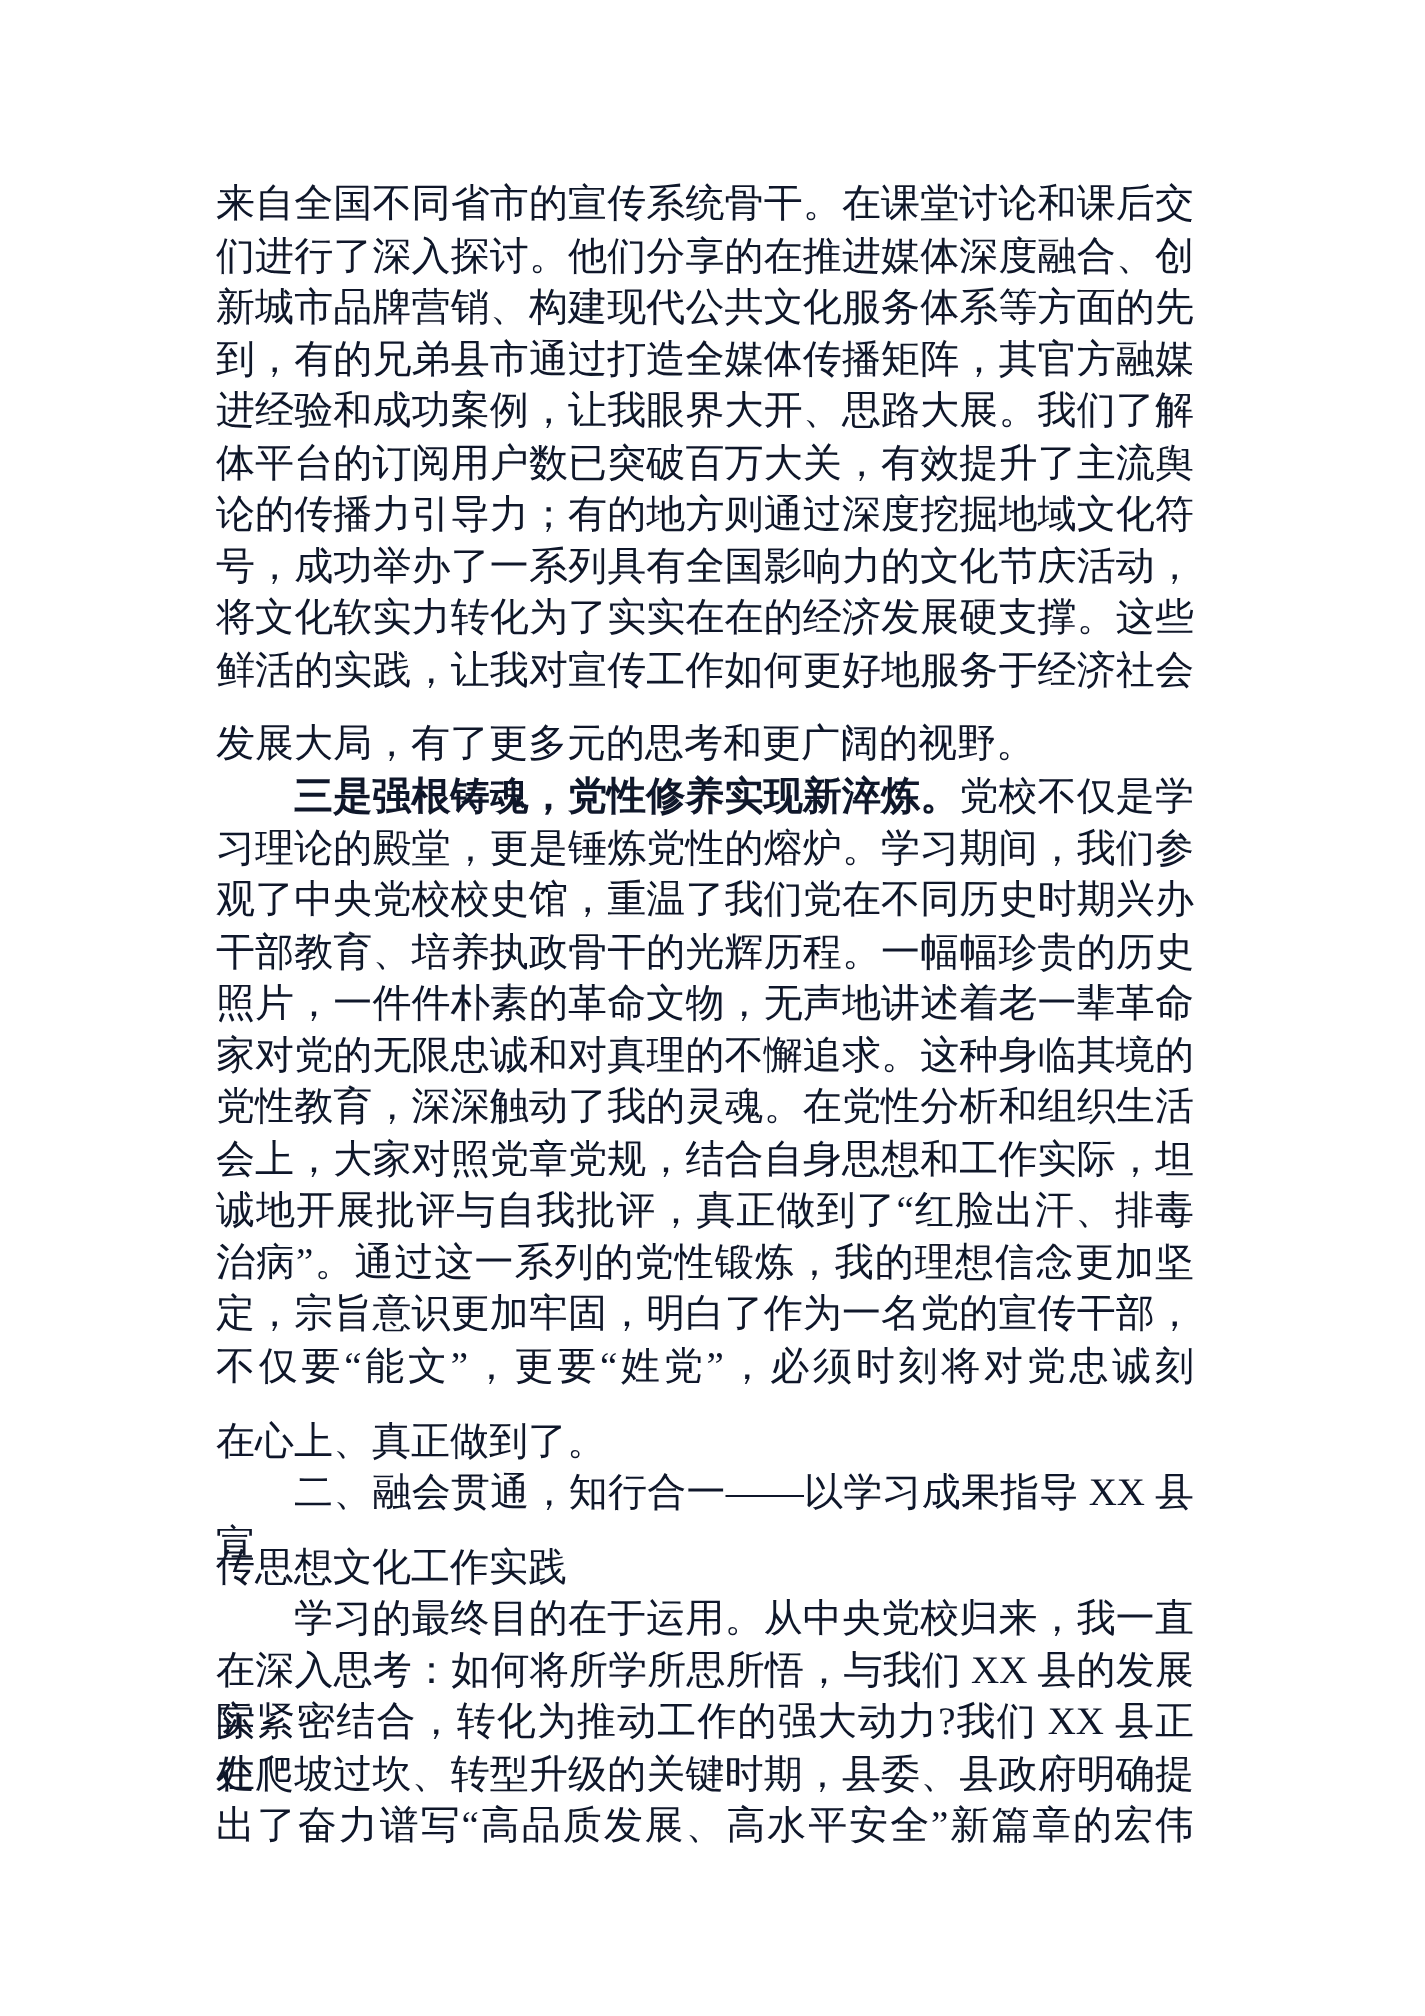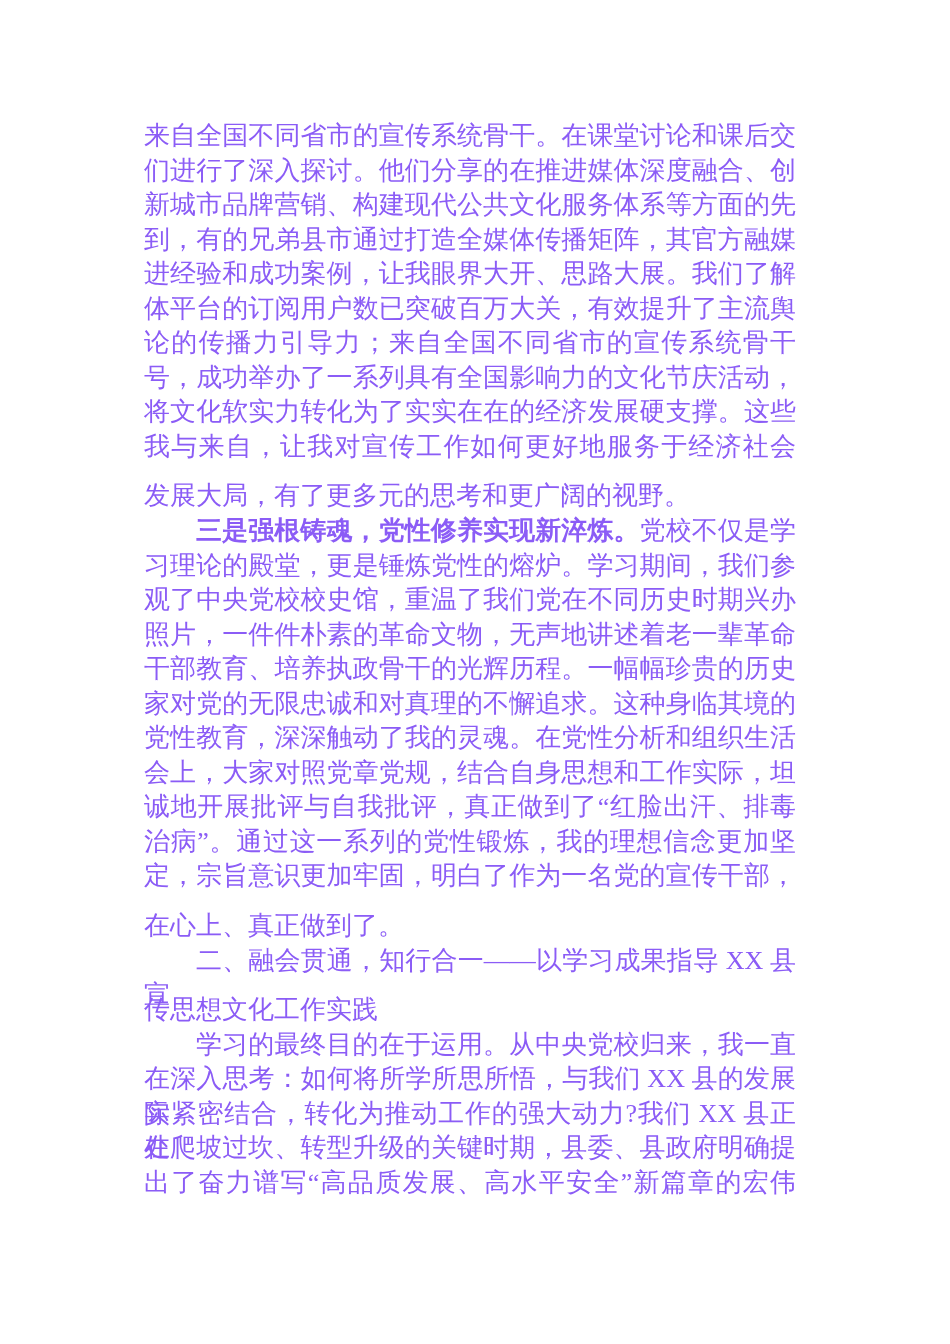--- a/index.html
+++ b/index.html
@@ -48,46 +48,47 @@
   }
   .kaiti {
     
     font-style: normal;
   }
 </style>
 </head>
 <body style="background: rgb(255, 255, 255);">
 
 <div class="page">
-  <div class="text-block" style="color: #8b5cf6;">
+  <div class="text-block" style="color: #0f172a;">
       <div class="block">
         <div class="line"><span>来自全国不同省市的宣传系统骨干。在课堂讨论和课后交</span></div>
         <div class="line"><span>们进行了深入探讨。他们分享的在推进媒体深度融合、创</span></div>
         <div class="line"><span>新城市品牌营销、构建现代公共文化服务体系等方面的先</span></div>
         <div class="line"><span>到，有的兄弟县市通过打造全媒体传播矩阵，其官方融媒</span></div>
         <div class="line"><span>进经验和成功案例，让我眼界大开、思路大展。我们了解</span></div>
         <div class="line"><span>体平台的订阅用户数已突破百万大关，有效提升了主流舆</span></div>
-        <div class="line"><span>论的传播力引导力；来自全国不同省市的宣传系统骨干</span></div>
+        <div class="line"><span>论的传播力引导力；有的地方则通过深度挖掘地域文化符</span></div>
         <div class="line"><span>号，成功举办了一系列具有全国影响力的文化节庆活动，</span></div>
         <div class="line"><span>将文化软实力转化为了实实在在的经济发展硬支撑。这些</span></div>
-        <div class="line"><span>我与来自，让我对宣传工作如何更好地服务于经济社会</span></div>
+        <div class="line"><span>鲜活的实践，让我对宣传工作如何更好地服务于经济社会</span></div>
         <div class="line end"><span>发展大局，有了更多元的思考和更广阔的视野。</span></div>
       </div>
       <div class="block">
         <div class="line indent"><span class="bold-lead">三是强根铸魂，党性修养实现新淬炼。</span><span>党校不仅是学</span></div>
         <div class="line"><span>习理论的殿堂，更是锤炼党性的熔炉。学习期间，我们参</span></div>
         <div class="line"><span>观了中央党校校史馆，重温了我们党在不同历史时期兴办</span></div>
+        <div class="line"><span>干部教育、培养执政骨干的光辉历程。一幅幅珍贵的历史</span></div>
         <div class="line"><span>照片，一件件朴素的革命文物，无声地讲述着老一辈革命</span></div>
-        <div class="line"><span>干部教育、培养执政骨干的光辉历程。一幅幅珍贵的历史</span></div>
         <div class="line"><span>家对党的无限忠诚和对真理的不懈追求。这种身临其境的</span></div>
         <div class="line"><span>党性教育，深深触动了我的灵魂。在党性分析和组织生活</span></div>
         <div class="line"><span>会上，大家对照党章党规，结合自身思想和工作实际，坦</span></div>
         <div class="line"><span>诚地开展批评与自我批评，真正做到了“红脸出汗、排毒</span></div>
         <div class="line"><span>治病”。通过这一系列的党性锻炼，我的理想信念更加坚</span></div>
         <div class="line"><span>定，宗旨意识更加牢固，明白了作为一名党的宣传干部，</span></div>
+        <div class="line"><span>不仅要“能文”，更要“姓党”，必须时刻将对党忠诚刻</span></div>
         <div class="line end"><span>在心上、真正做到了。</span></div>
       </div>
       <div class="block kaiti">
         <div class="line indent"><span>二、融会贯通，知行合一——以学习成果指导 XX 县宣</span></div>
         <div class="line end"><span>传思想文化工作实践</span></div>
       </div>
       <div class="block">
         <div class="line indent"><span>学习的最终目的在于运用。从中央党校归来，我一直</span></div>
         <div class="line"><span>在深入思考：如何将所学所思所悟，与我们 XX 县的发展实</span></div>
         <div class="line"><span>际紧密结合，转化为推动工作的强大动力?我们 XX 县正处</span></div>

